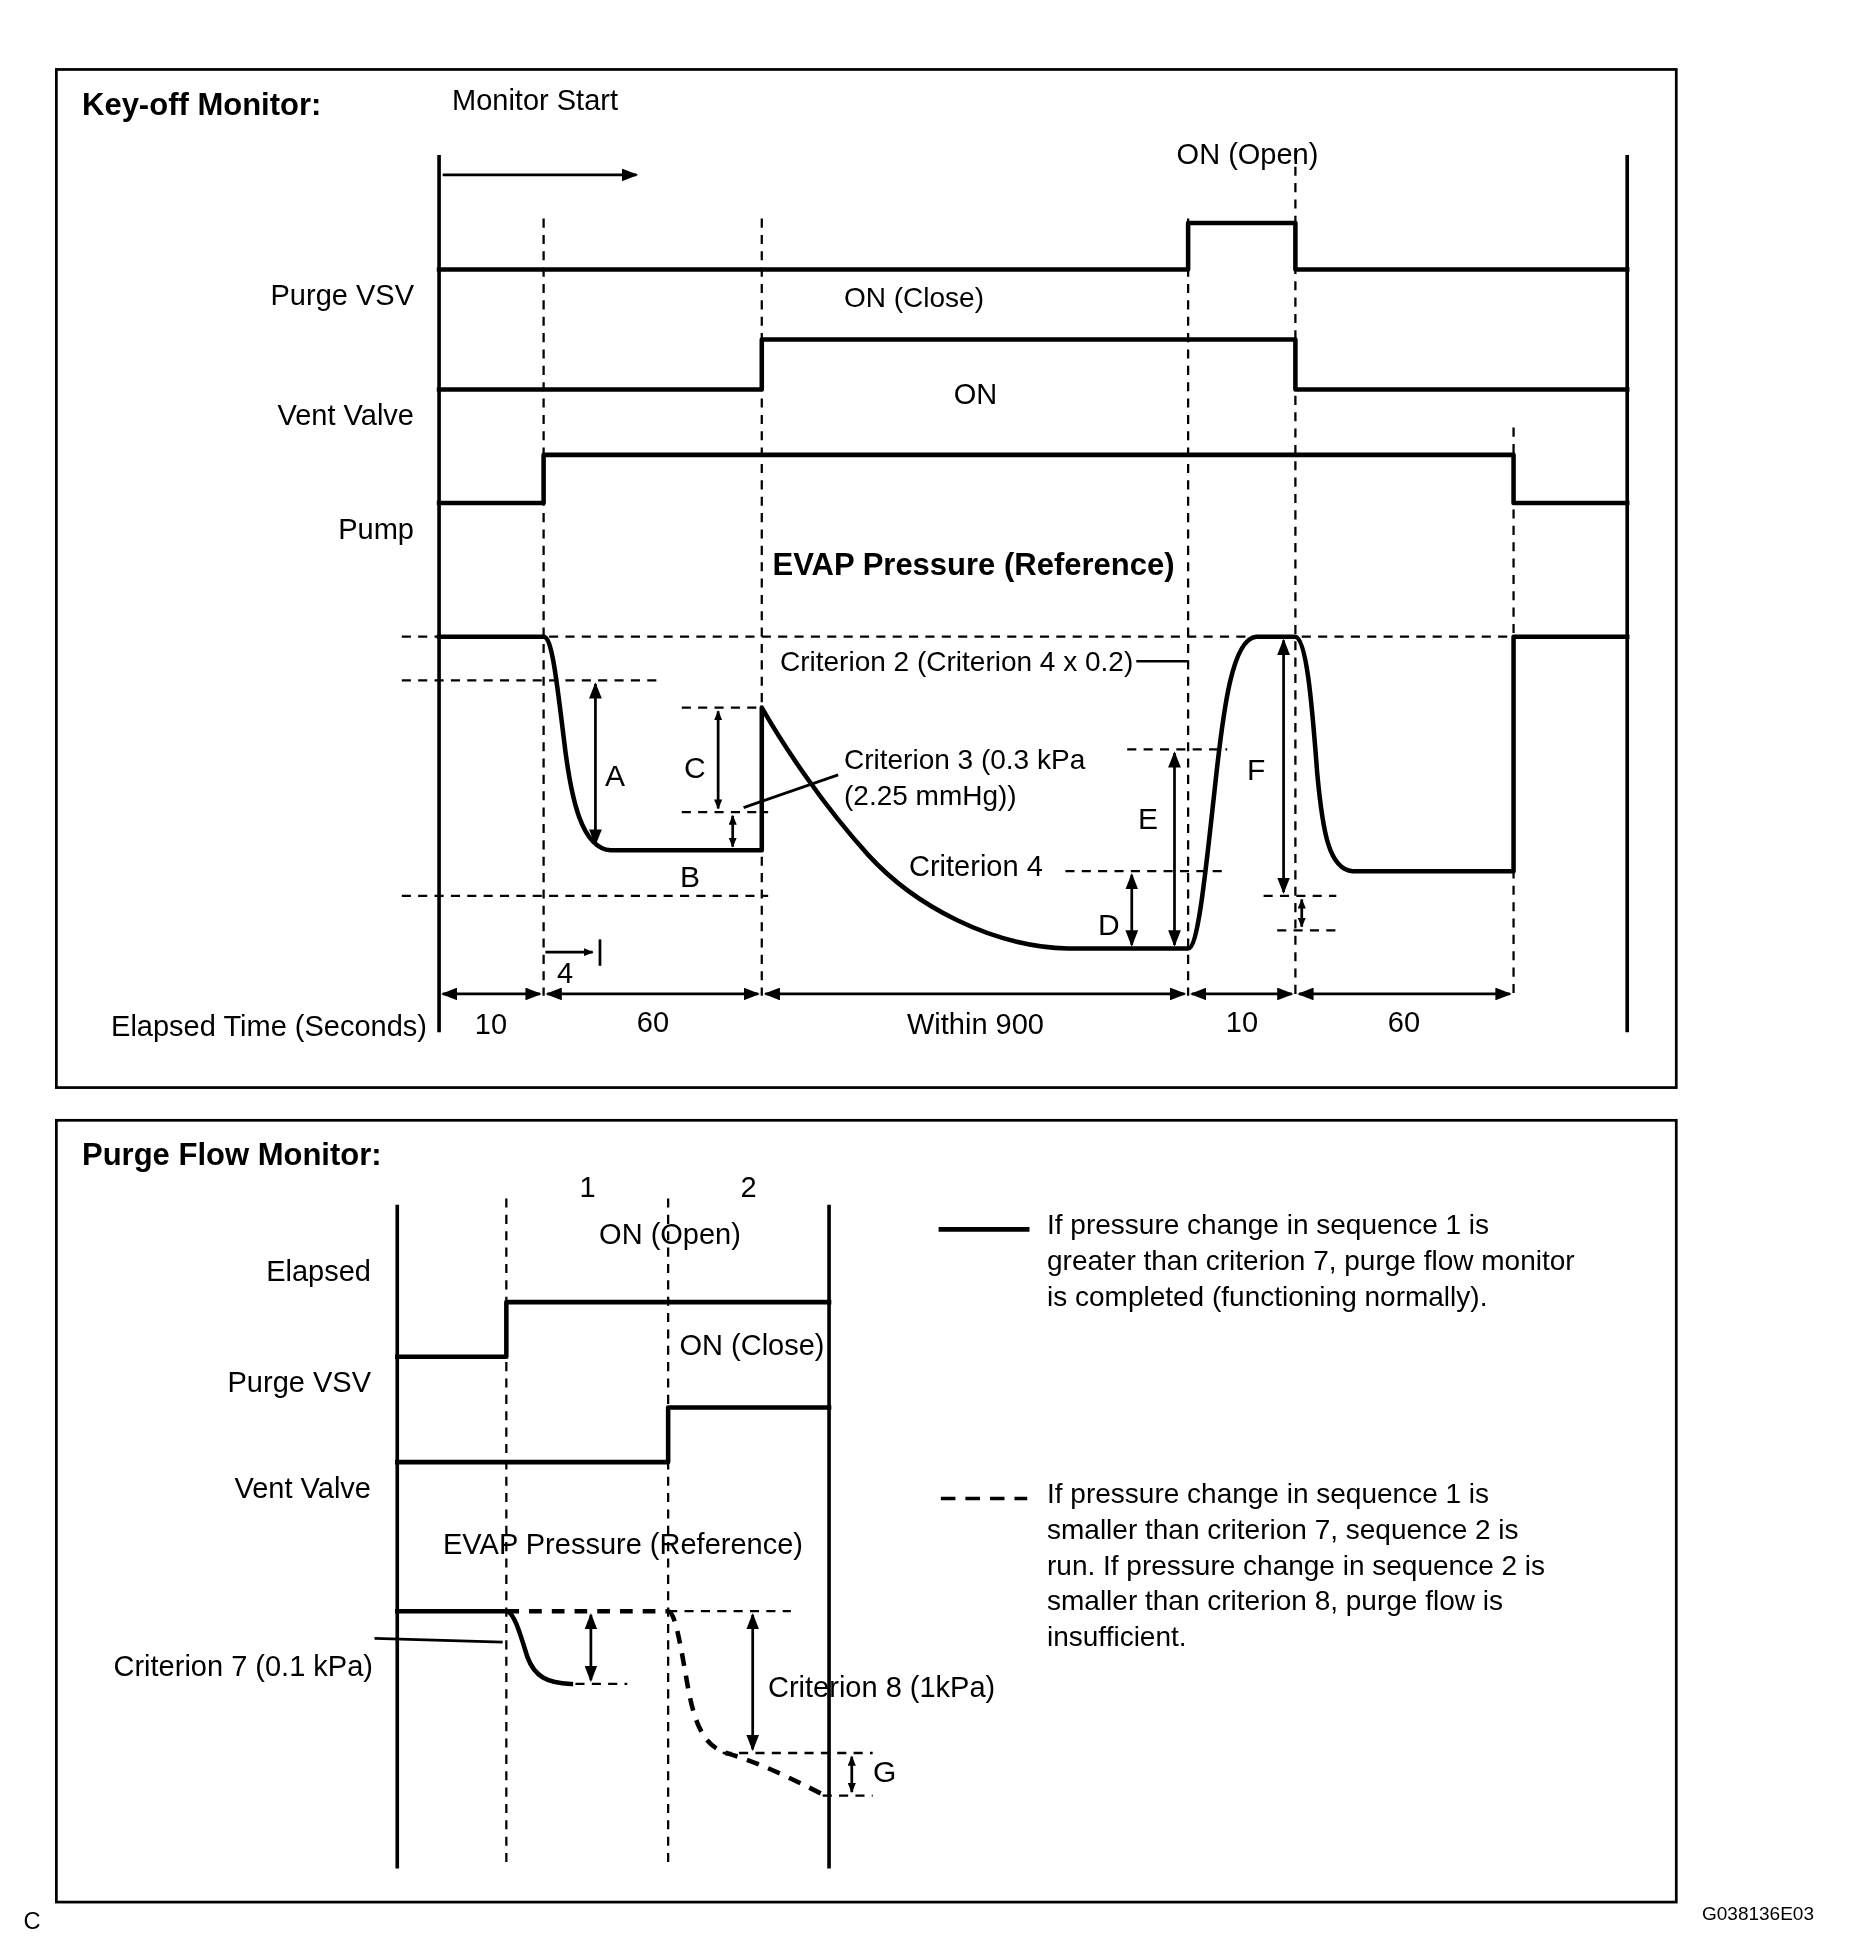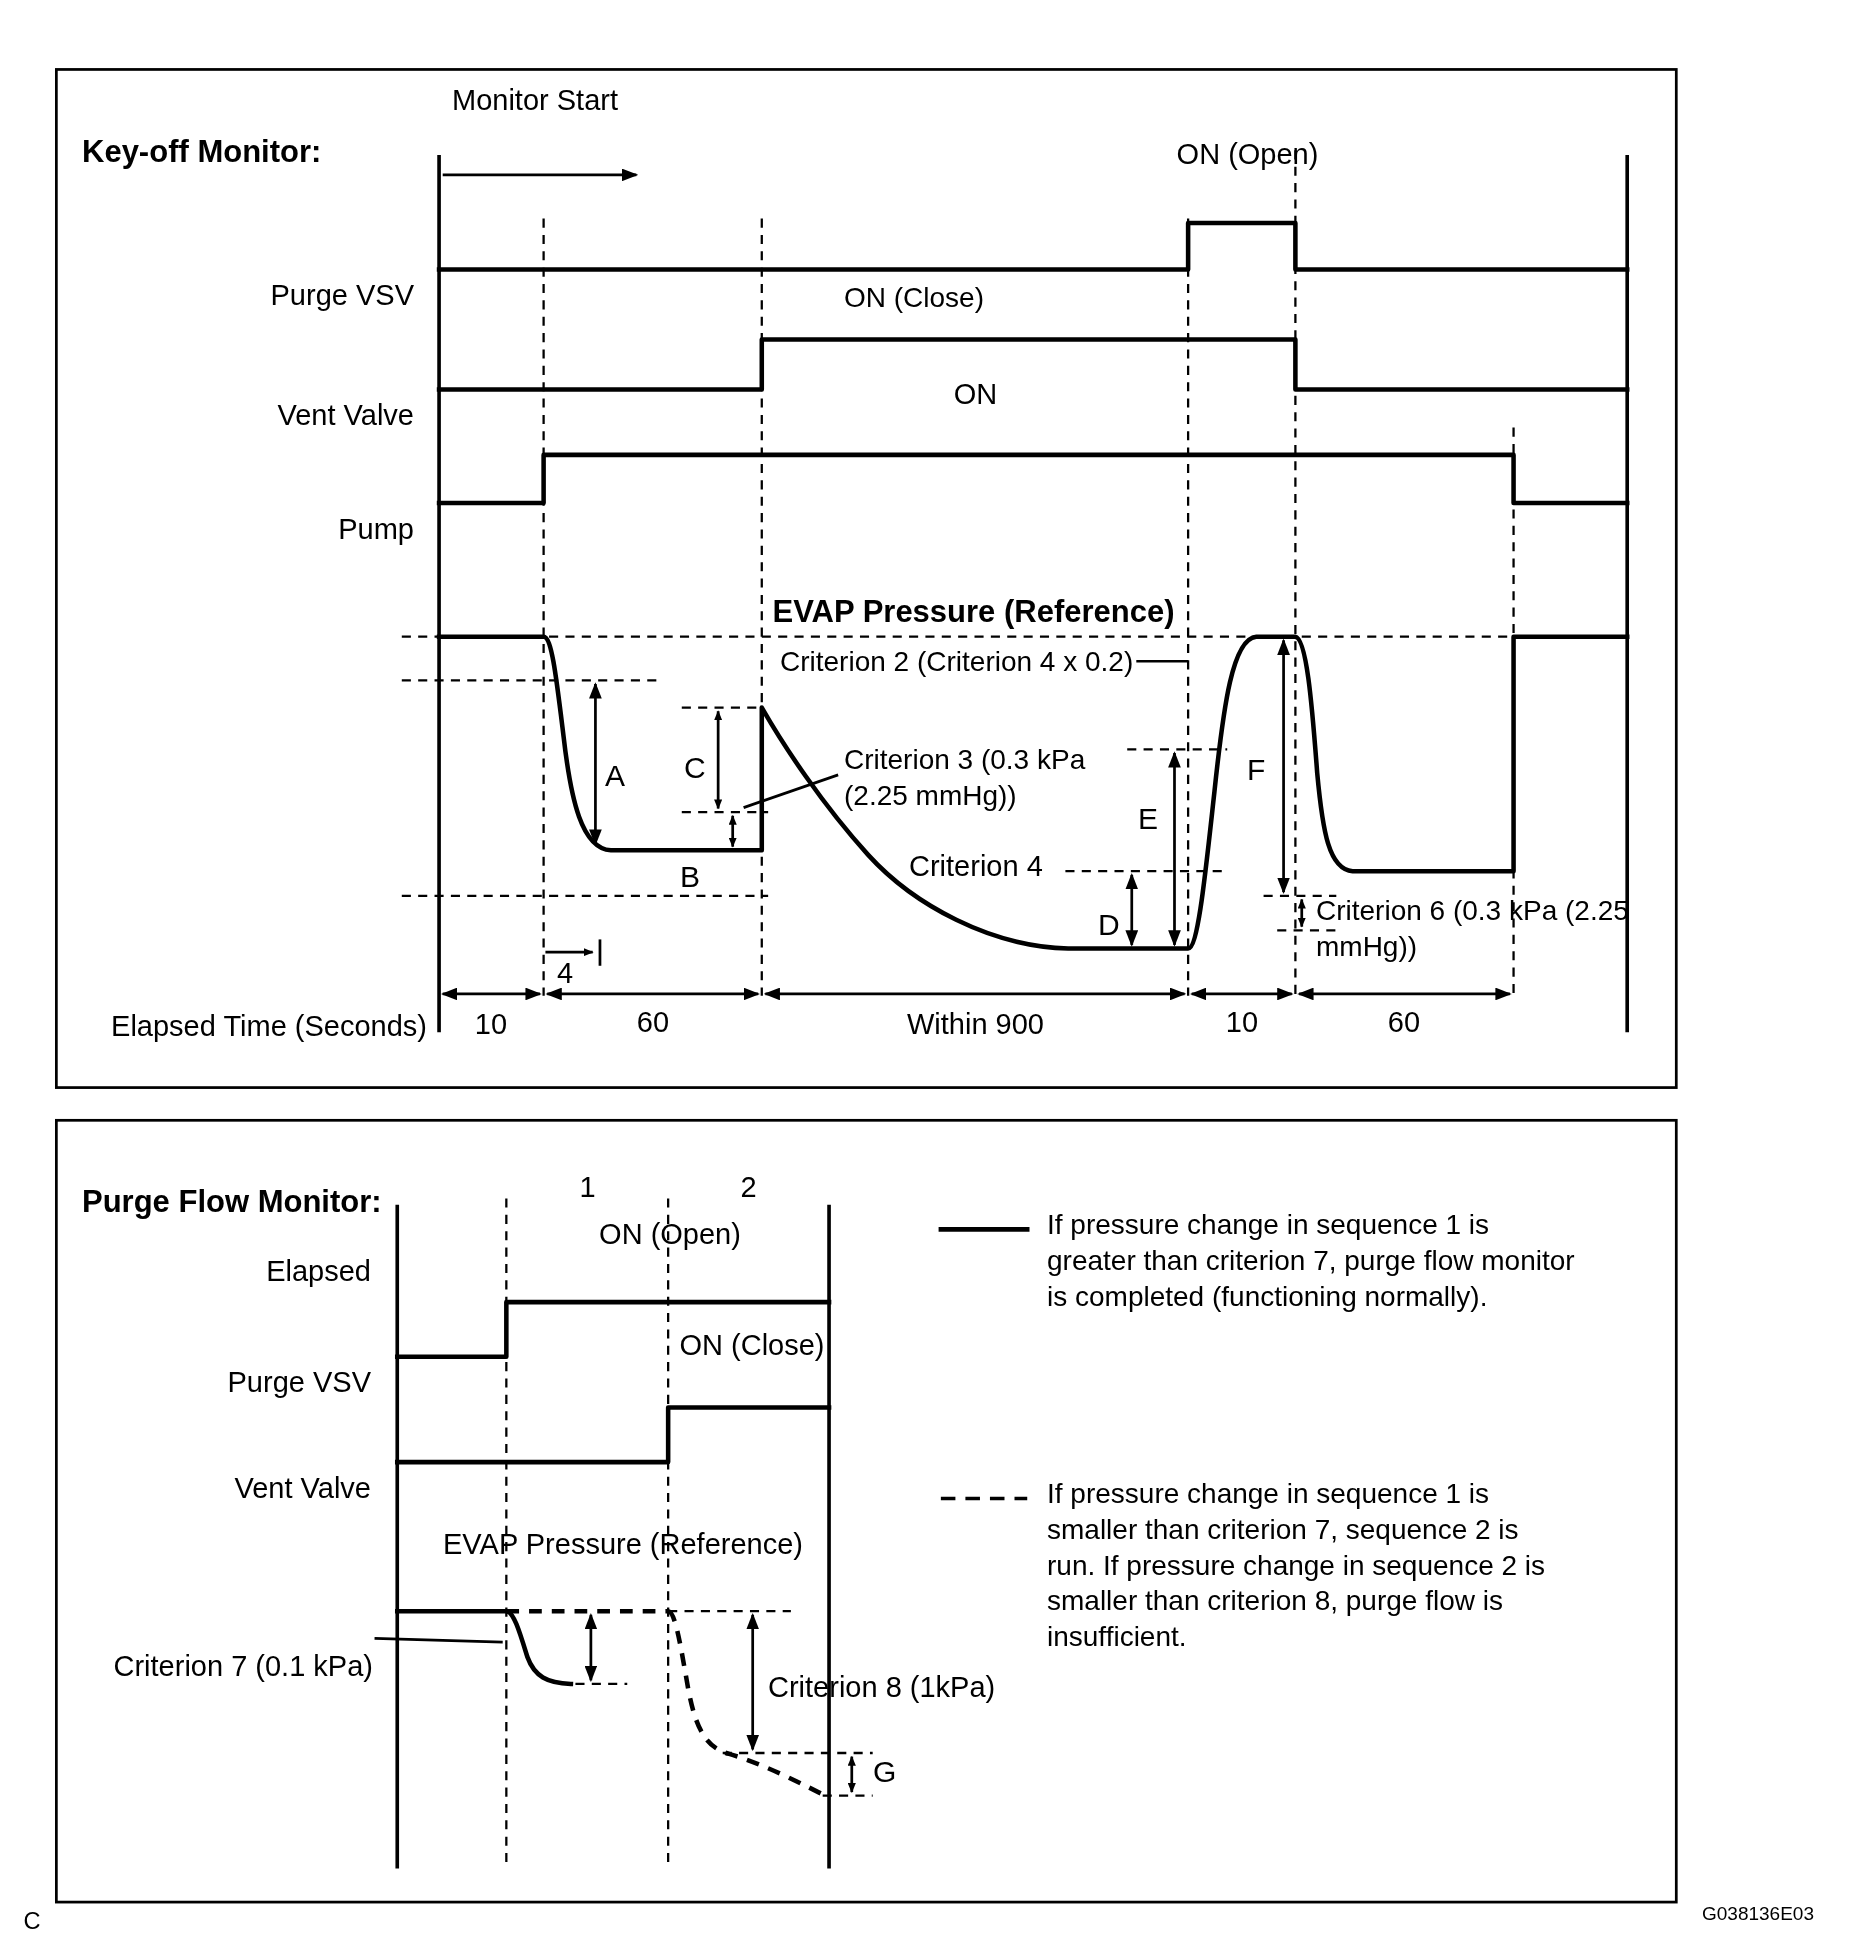--- a/index.html
+++ b/index.html
@@ -18,21 +18,21 @@
   .trace-dash { fill:none; stroke:#000; stroke-width:5; stroke-dasharray:14 11; stroke-linejoin:round; }
   .dash  { stroke:#000; stroke-width:2.5; stroke-dasharray:10 8; fill:none; }
   .meas  { stroke:#000; stroke-width:3; }
   .thin  { stroke:#000; stroke-width:3; }
   .legend-dash { stroke:#000; stroke-width:4; stroke-dasharray:16 11; }
 
   
   .lbl { position:absolute; font-size:28px; line-height:1.28; white-space:pre-line; }
   .r { text-align:right;margin-top:26px; }
   .c { text-align:center; }
-  .b { font-weight:bold;margin-top:47px; }
+  .b { font-weight:bold; }
   .f34 { font-size:31px; }
   .f33 { font-size:30px; }
   .f32 { font-size:29px; }
   .f28 { font-size:19px; }
   .f26 { font-size:23.6px; }
 </style>
 </head>
 <body>
 
 <div id="stage">
@@ -148,22 +148,20 @@
   <div class="lbl c" style="left:782px;top:280px;width:264px">ON (Close)</div>
   <div class="lbl f32 c" style="left:1125px;top:136px;width:245px">ON (Open)</div>
   <div class="lbl f32 r" style="left:145px;top:371px;width:269px">Vent Valve</div>
   <div class="lbl f32 c" style="left:905px;top:376px;width:141px">ON</div>
   <div class="lbl f32 r" style="left:145px;top:485px;width:269px">Pump</div>
   <div class="lbl b f34 c" style="left:746px;top:545px;width:455px">EVAP Pressure (Reference)</div>
   <div class="lbl" style="left:780px;top:644px">Criterion 2 (Criterion 4 x 0.2)</div>
   <div class="lbl" style="left:844px;top:742px">Criterion 3 (0.3 kPa
 (2.25 mmHg))</div>
   <div class="lbl f32" style="left:909px;top:848px">Criterion 4</div>
-  <div class="lbl" style="left:1316px;top:893px">Criterion 6 (0.3 kPa (2.25
-mmHg))</div>
   <div class="lbl f33" style="left:605px;top:757px">A</div>
   <div class="lbl f33" style="left:684px;top:749px">C</div>
   <div class="lbl f33" style="left:680px;top:858px">B</div>
   <div class="lbl f33" style="left:1098px;top:906px">D</div>
   <div class="lbl f33" style="left:1138px;top:800px">E</div>
   <div class="lbl f33" style="left:1247px;top:751px">F</div>
   <div class="lbl f32 r" style="left:71px;top:982px;width:356px">Elapsed Time (Seconds)</div>
   <div class="lbl f32 c" style="left:453px;top:1006px;width:76px">10</div>
   <div class="lbl f32 c" style="left:545px;top:955px;width:40px">4</div>
   <div class="lbl f32 c" style="left:615px;top:1004px;width:76px">60</div>

